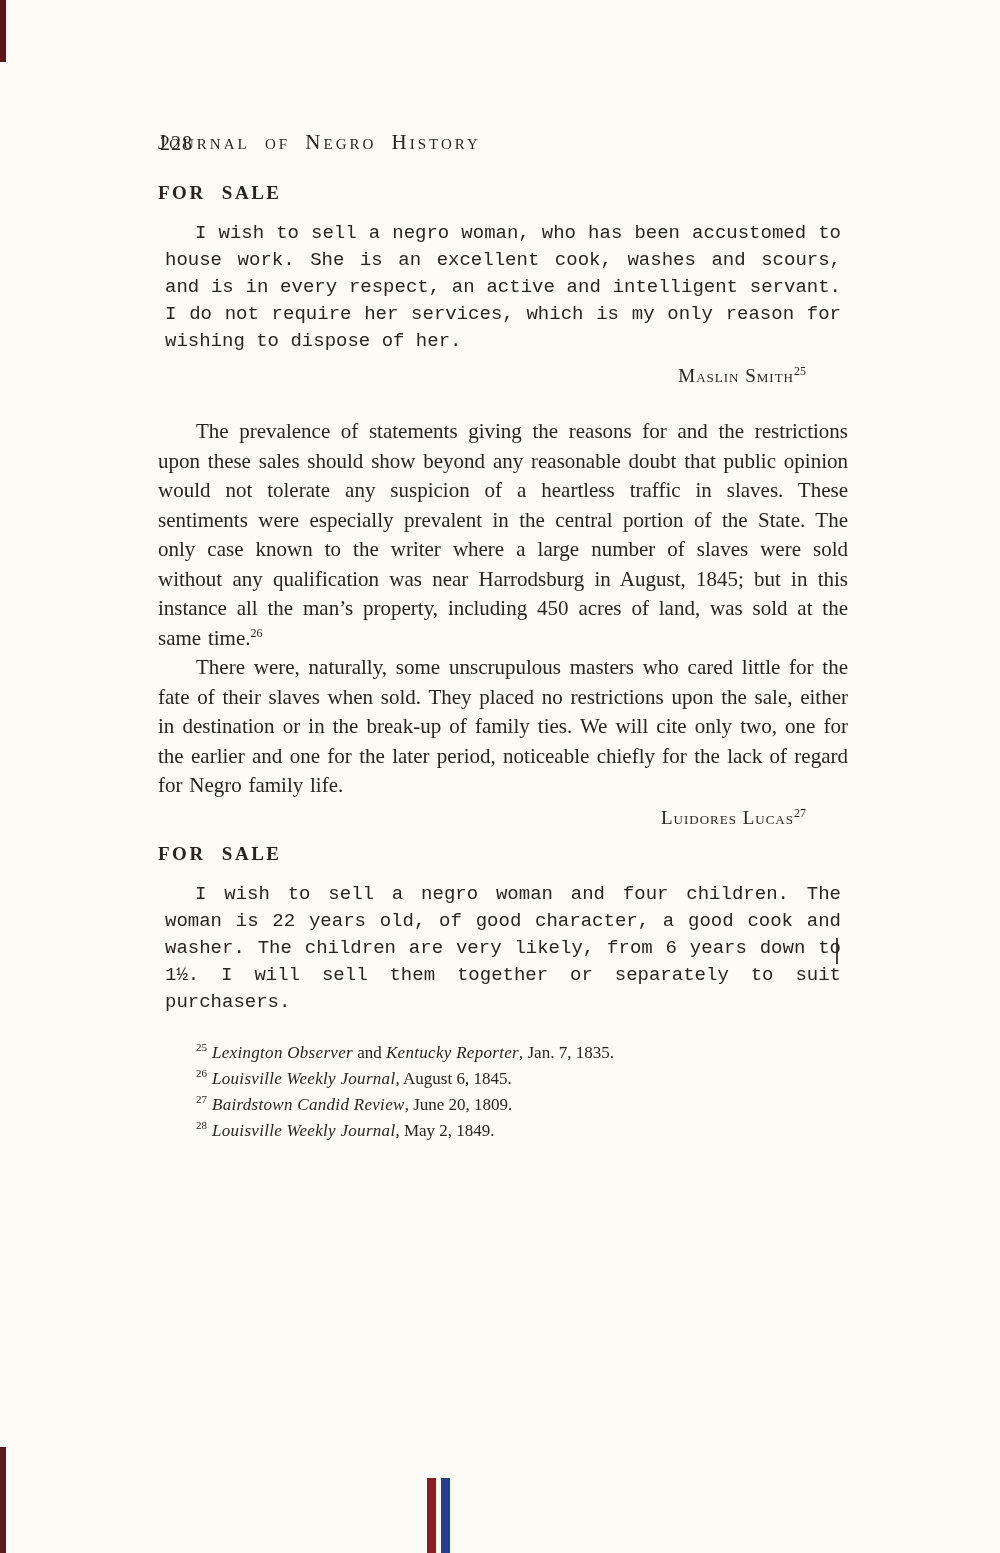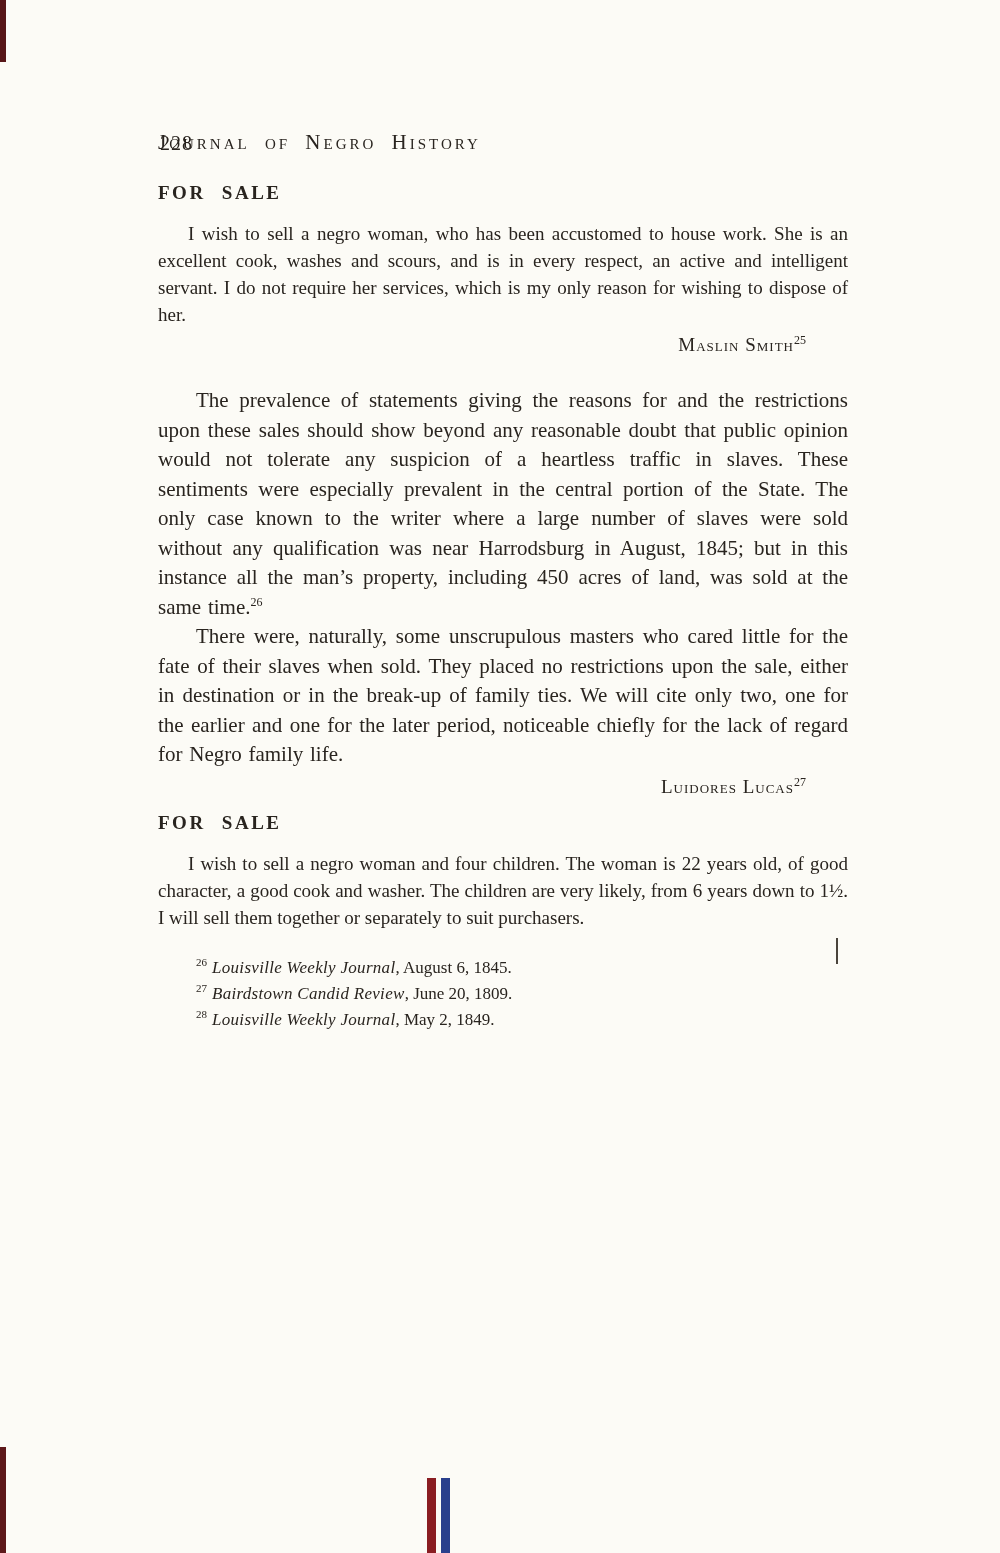--- a/index.html
+++ b/index.html
@@ -52,21 +52,22 @@
     word-spacing: 9px;
     margin: 30px 0 16px 0;
   }
   .ad-first .ad-heading { margin-top: 4px; }
   .ad-tight .ad-heading { margin-top: 12px; }
   .ad-body {
     font-size: 19px;
     line-height: 27px;
     text-align: justify;
     text-indent: 30px;
-    margin: 0;
+    margin: 7px;
+    font-family: Liberation Mono, monospace;
   }
   .signature {
     font-size: 19px;
     line-height: 27px;
     text-align: right;
     padding-right: 42px;
     margin: 3px 0 0 0;
   }
   .sig-name {
     font-variant: small-caps;
@@ -146,18 +147,19 @@
   <section class="ad">
     <p class="signature"><span class="sig-name">Luidores Lucas</span><sup class="fn-ref">27</sup></p>
   </section>
 
   <section class="ad ad-tight">
     <h2 class="ad-heading">FOR SALE</h2>
     <p class="ad-body">I wish to sell a negro woman and four children. The woman is 22 years old, of good character, a good cook and washer. The children are very likely, from 6 years down to 1½. I will sell them together or separately to suit purchasers.</p>
   </section>
 
   <footer class="footnotes">
+    <p class="footnote"><sup class="fn-marker">25</sup><i>Lexington Observer</i><span> and </span><i>Kentucky Reporter</i><span>, Jan. 7, 1835.</span></p>
     <p class="footnote"><sup class="fn-marker">26</sup><i>Louisville Weekly Journal</i><span>, August 6, 1845.</span></p>
     <p class="footnote"><sup class="fn-marker">27</sup><i>Bairdstown Candid Review</i><span>, June 20, 1809.</span></p>
     <p class="footnote"><sup class="fn-marker">28</sup><i>Louisville Weekly Journal</i><span>, May 2, 1849.</span></p>
   </footer>
 
 </div>
 
 </body></html>

